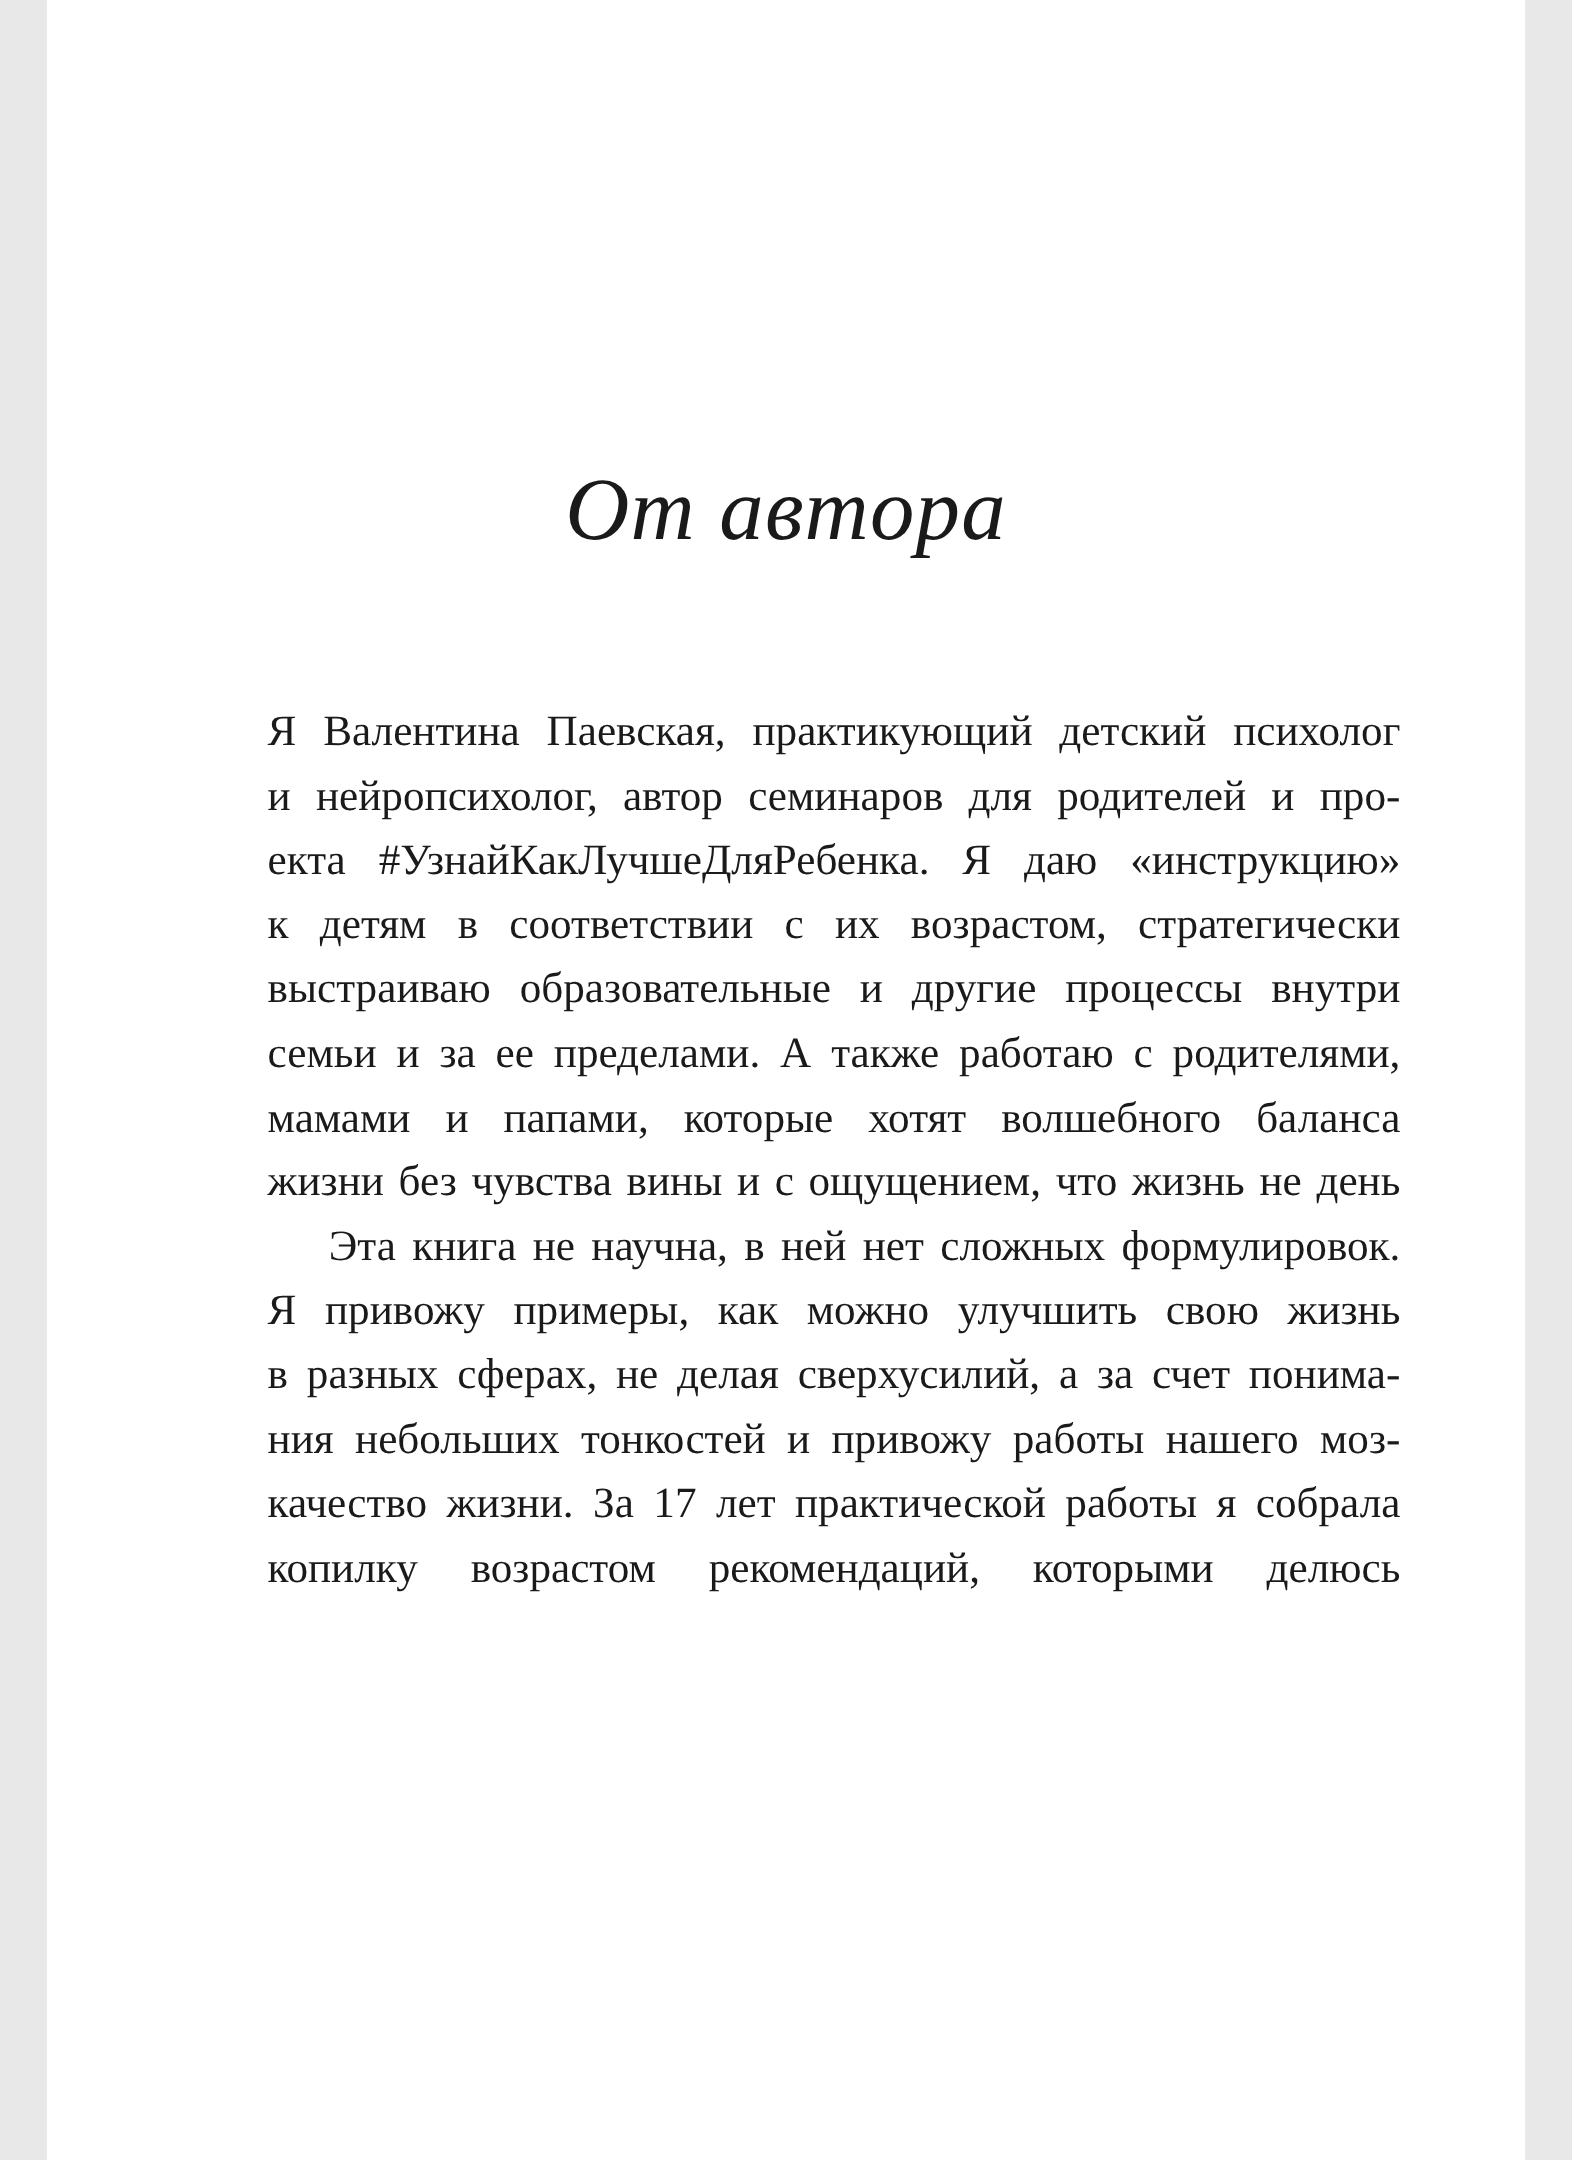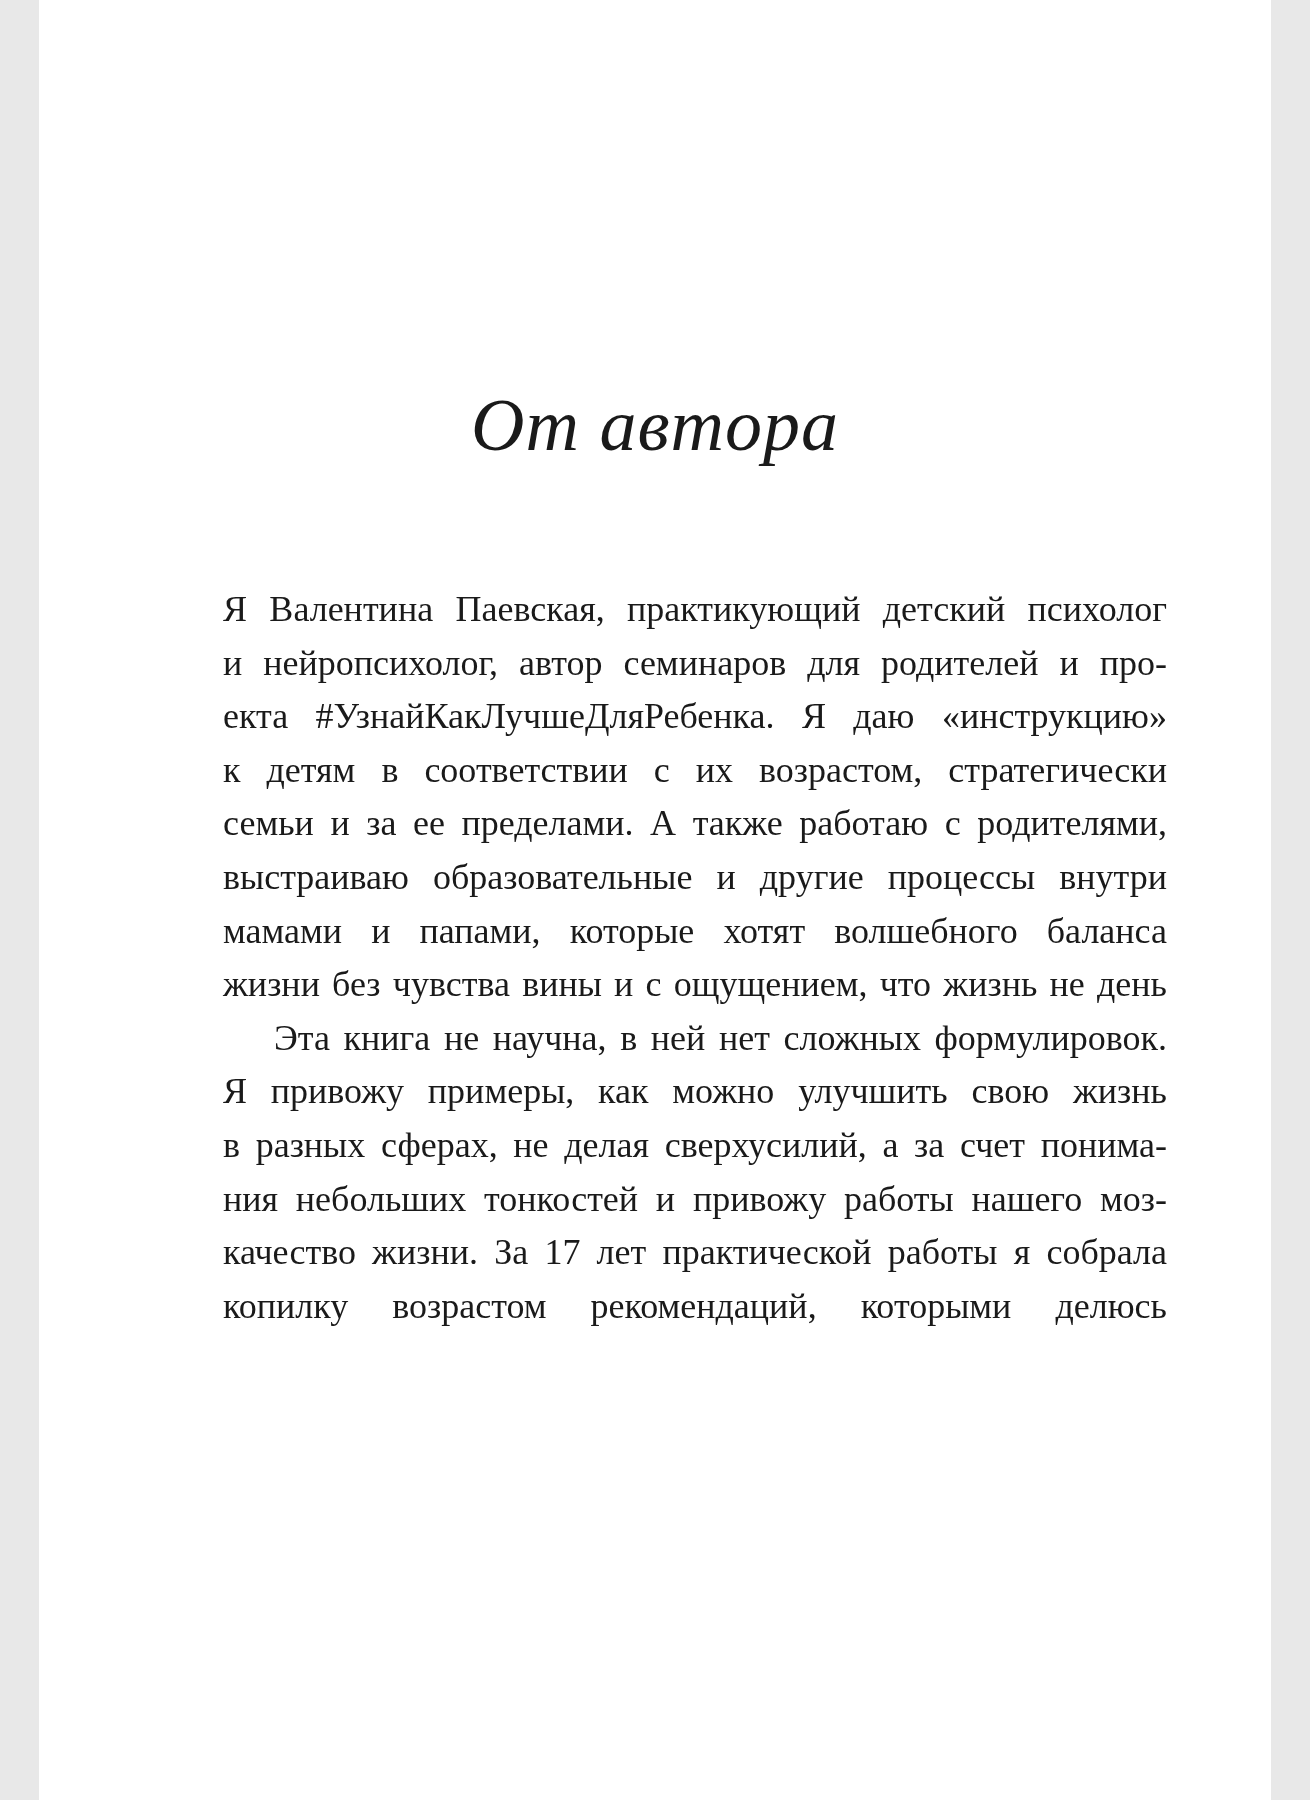--- a/index.html
+++ b/index.html
@@ -60,22 +60,22 @@
 <body>
 
 <div class="page">
   <h1 class="chapter-title">От автора</h1>
 
   <div class="text-block">
       <div class="line">Я Валентина Паевская, практикующий детский психолог</div>
       <div class="line">и нейропсихолог, автор семинаров для родителей и про-</div>
       <div class="line">екта #УзнайКакЛучшеДляРебенка. Я даю «инструкцию»</div>
       <div class="line">к детям в соответствии с их возрастом, стратегически</div>
+      <div class="line">выстраиваю образовательные и другие процессы внутри</div>
       <div class="line">семьи и за ее пределами. А также работаю с родителями,</div>
-      <div class="line">выстраиваю образовательные и другие процессы внутри</div>
       <div class="line">мамами и папами, которые хотят волшебного баланса</div>
       <div class="line">жизни без чувства вины и с ощущением, что жизнь не день</div>
       <div class="line indent">Эта книга не научна, в ней нет сложных формулировок.</div>
       <div class="line">Я привожу примеры, как можно улучшить свою жизнь</div>
       <div class="line">в разных сферах, не делая сверхусилий, а за счет понима-</div>
       <div class="line">ния небольших тонкостей и привожу работы нашего моз-</div>
       <div class="line">качество жизни. За 17 лет практической работы я собрала</div>
       <div class="line">копилку возрастом рекомендаций, которыми делюсь</div>
     </div>
 </div>

